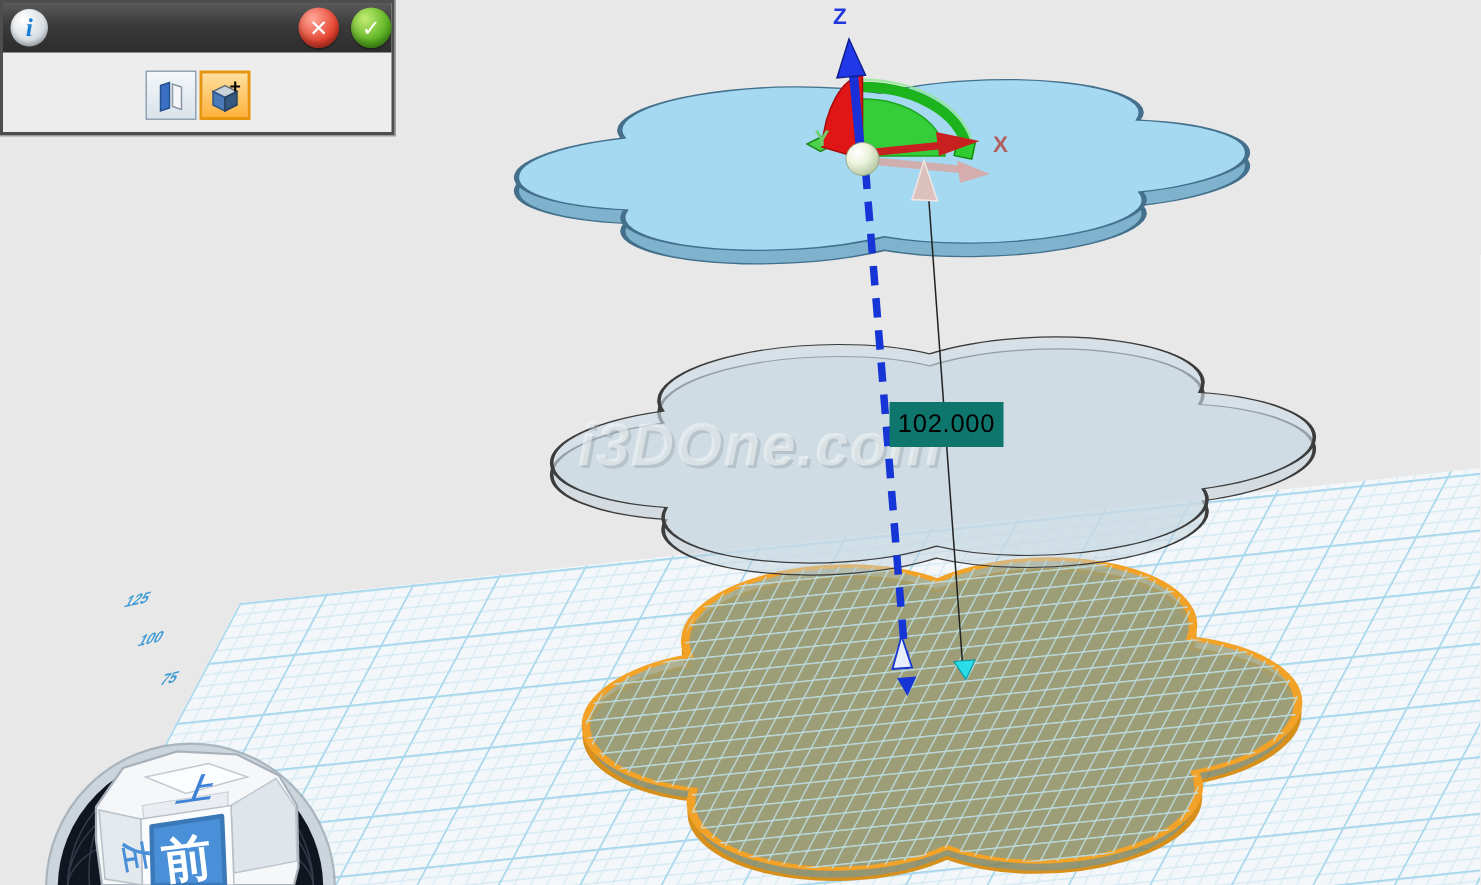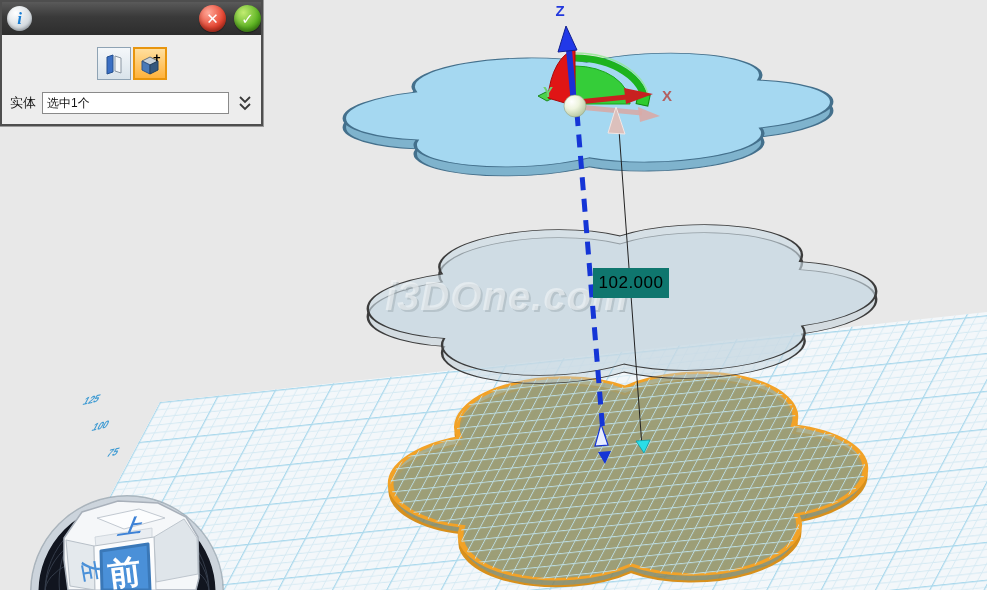--- a/index.html
+++ b/index.html
@@ -173,24 +173,15 @@
     </div>
     <div class="mode-btn active">
       <svg width="22" height="22">
         <polygon points="3,8 11,4 19,8 11,12" fill="#c8d2da" stroke="#66707a" stroke-width="1"></polygon>
         <polygon points="3,8 11,12 11,21 3,17" fill="#4a7ab8" stroke="#31568a" stroke-width="1"></polygon>
         <polygon points="11,12 19,8 19,17 11,21" fill="#35587e" stroke="#24405e" stroke-width="1"></polygon>
         <text x="14" y="9" font-size="13" font-weight="bold" fill="#000">+</text>
       </svg>
     </div>
   </div>
-  <div class="entity-row">
-    <span class="entity-label">实体</span>
-    <input class="entity-input" readonly="" value="选中1个" style="">
-    <div class="chevron-btn">
-      <svg width="16" height="17">
-        <path d="M3,2 L8,7 L13,2 M3,9 L8,14 L13,9" stroke="#3a3a3a" stroke-width="1.8" fill="none"></path>
-      </svg>
-    </div>
-  </div>
 </div>
 
 </div>
 
 </body></html>

